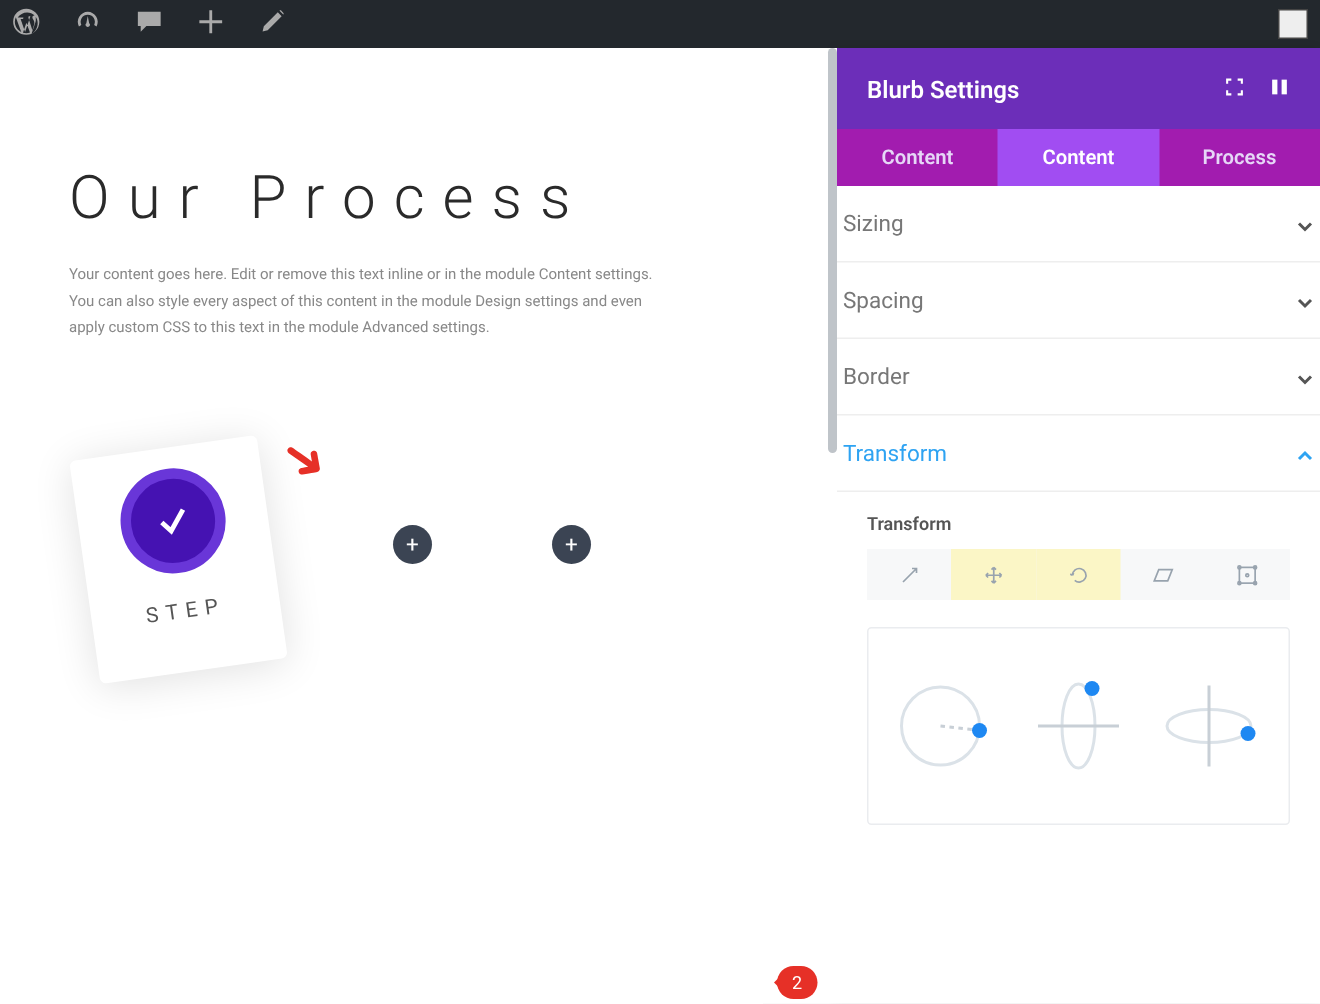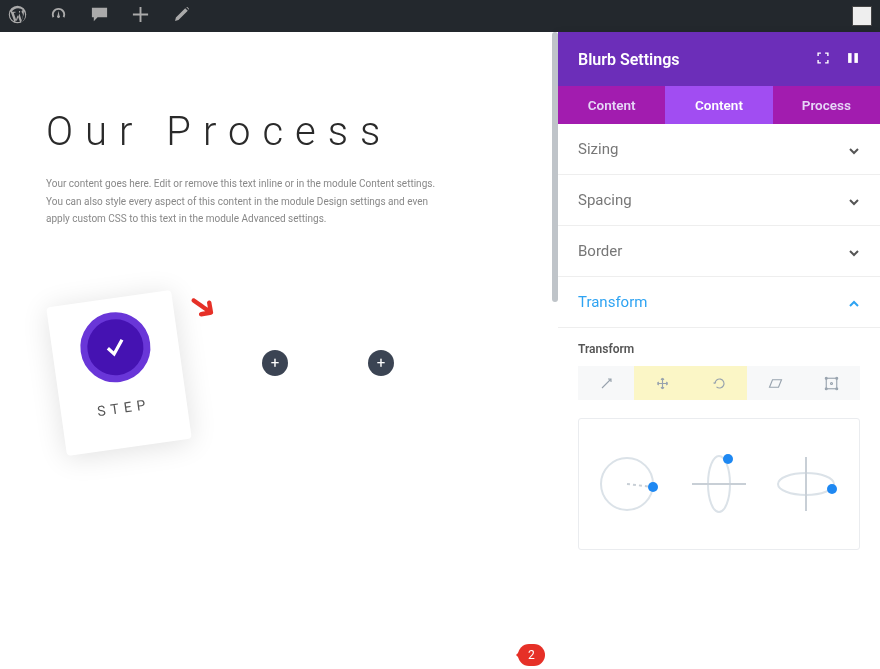--- a/index.html
+++ b/index.html
@@ -21,21 +21,21 @@
     .arrow{position:absolute;color:#e63027;font-size:36px;transform:rotate(35deg)}
     .pin{position:absolute;background:#e63027;color:#fff;font-size:12px;border-radius:14px;padding:4px 10px;display:flex;align-items:center}
     .pin:before{content:"";position:absolute;left:-8px;top:50%;transform:translateY(-50%);border:6px solid transparent;border-right-color:#e63027}
     .panel{width:322px;background:#fff;display:flex;flex-direction:column;box-shadow:-2px 0 6px rgba(0,0,0,.1)}
     .panel-h{background:#6c2eb9;color:#fff;height:54px;display:flex;align-items:center;justify-content:space-between;padding:0 20px;font-size:16px;font-weight:600}
     .panel-h .icons{display:flex;gap:16px}
     .tabs{display:flex;background:#a21caf}
     .tab{flex:1;padding:11px 0;text-align:center;color:#e6d7f7;font-size:13.5px;font-weight:600;cursor:pointer}
     .tab.active{background:#a14df2;color:#fff}
     .sections{flex:1;overflow:auto}
-    .sec{display:flex;justify-content:space-between;align-items:center;padding:16px 20px;border-bottom:1px solid #eee;font-size:15px;color:#777;cursor:pointer}
+    .sec{display:flex;justify-content:space-between;align-items:center;padding:16px 4px;border-bottom:1px solid #eee;font-size:15px;color:#777;cursor:pointer}
     .sec.open{color:#2ea3f2}
     .chev{width:12px;height:12px;display:inline-block}
     .chev svg{width:12px;height:12px;stroke:#555;stroke-width:2;fill:none}
     .sec.open .chev svg{stroke:#2ea3f2}
     .tcontent{padding:8px 20px 20px}
     .tlabel{font-size:12px;font-weight:600;color:#555;margin:6px 0 10px}
     .tabs2{display:flex;background:#f7f8f9;gap:0}
     .tabs2 .t2{flex:1;height:34px;display:flex;align-items:center;justify-content:center;cursor:pointer;position:relative}
     .tabs2 .t2.hl{background:#fbf6c6}
     .tabs2 svg{width:15px;height:15px;stroke:#98a3ae;stroke-width:1.5;fill:none}

